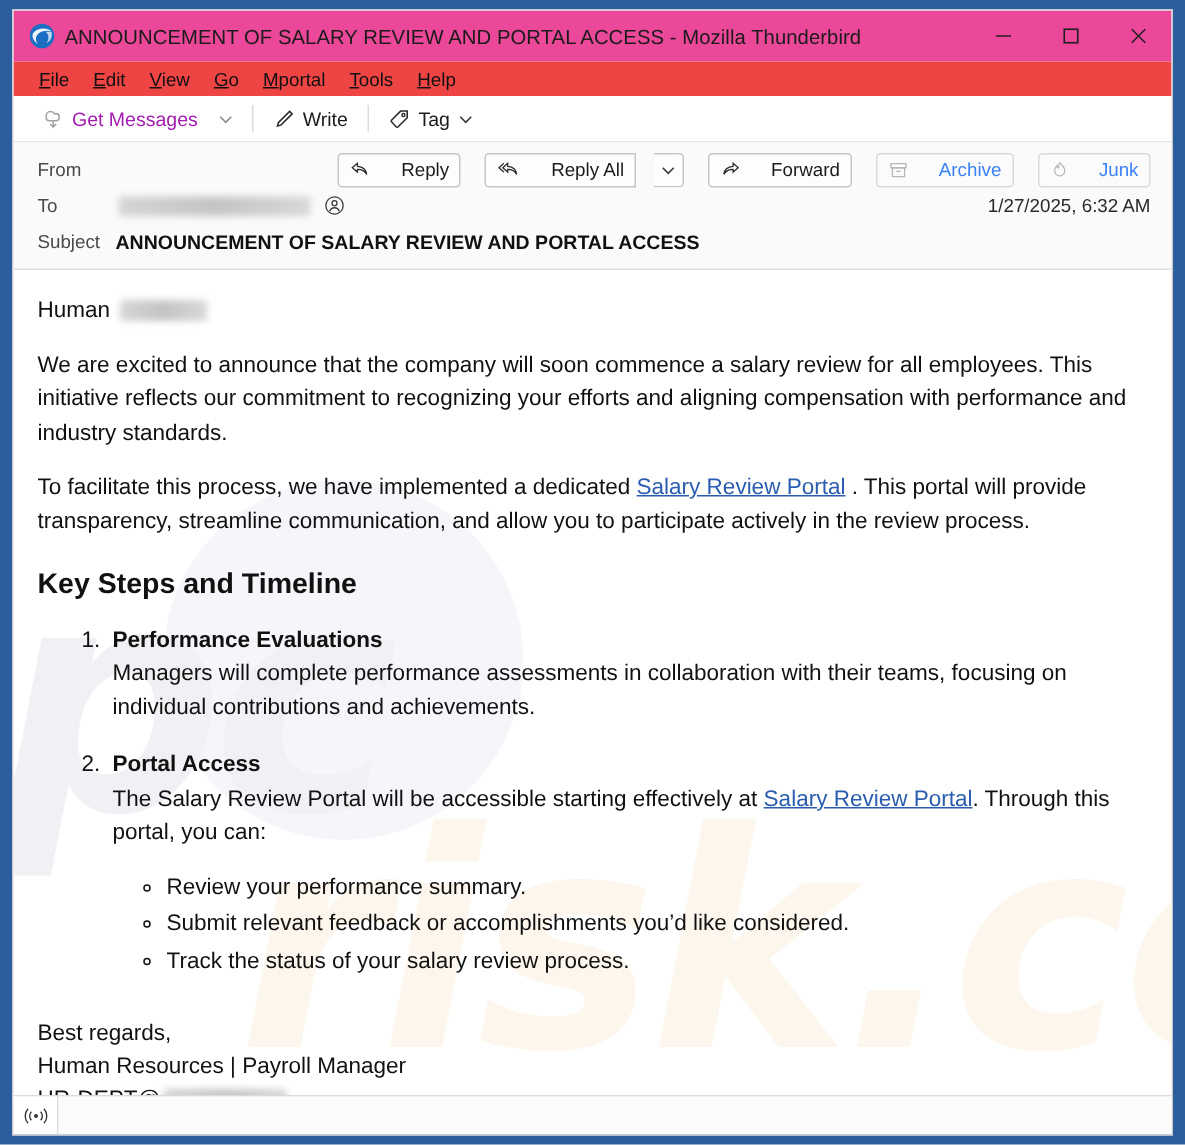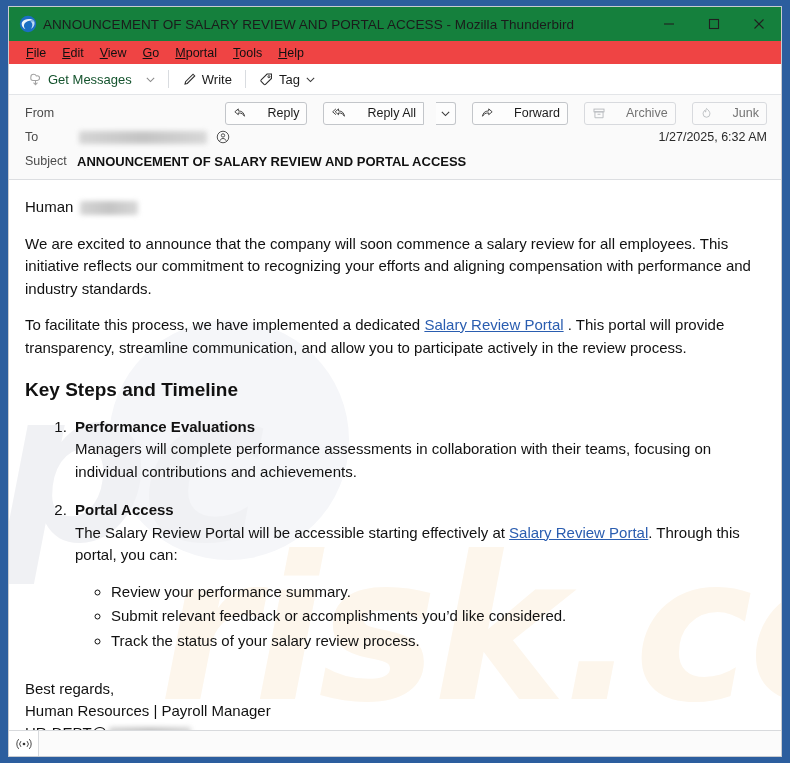--- a/index.html
+++ b/index.html
@@ -22,21 +22,21 @@
     border: 1px solid #c9ccd1;
     display: flex;
     flex-direction: column;
     overflow: hidden;
   }
 
   
   .titlebar {
     height: 34px;
     flex: 0 0 34px;
-    background: #15803d;
+    background: #ec4899;
     display: flex;
     align-items: center;
     position: relative;
   }
   .tb-icon {
     width: 18px; height: 18px;
     margin-left: 10px; margin-right: 6px;
     flex: 0 0 18px;
   }
   .tb-title {
@@ -88,21 +88,21 @@
     border-bottom: 1px solid #e3e5e8;
   }
   .tbbtn {
     display: flex;
     align-items: center;
     gap: 5px;
     padding: 3px 7px;
     border-radius: 3px;
     white-space: nowrap;
   }
-  .tbbtn.disabled { color: #14532d; }
+  .tbbtn.disabled { color: #a21caf; }
   .tbsep {
     width: 1px; height: 18px;
     background: #d9dce0;
     margin: 0 6px;
   }
   .caret-btn {
     padding: 3px 6px;
     border-radius: 3px;
     color: #6b6b6b;
     display: flex;
@@ -176,21 +176,21 @@
     height: 23px;
     padding: 0 7px;
     border: 1px solid #c3c6ca;
     border-radius: 3px;
     background: #fdfdfd;
     font-size: 12.5px;
     color: #1b1b1b;
     white-space: nowrap;
     margin-left: 12px;
   }
-  .abtn.disabled { color: #737373; border-color: #d8dade; background: #fbfbfb; }
+  .abtn.disabled { color: #3b82f6; border-color: #d8dade; background: #fbfbfb; }
   .abtn.attached-l { border-top-left-radius: 0; border-bottom-left-radius: 0; border-left: none; padding: 0 4px; }
   .abtn.attached-r { border-top-right-radius: 0; border-bottom-right-radius: 0; }
   .agroup { display: flex; }
 
   
   .msgbody {
     flex: 1 1 auto;
     background: #ffffff;
     position: relative;
     overflow: hidden;

